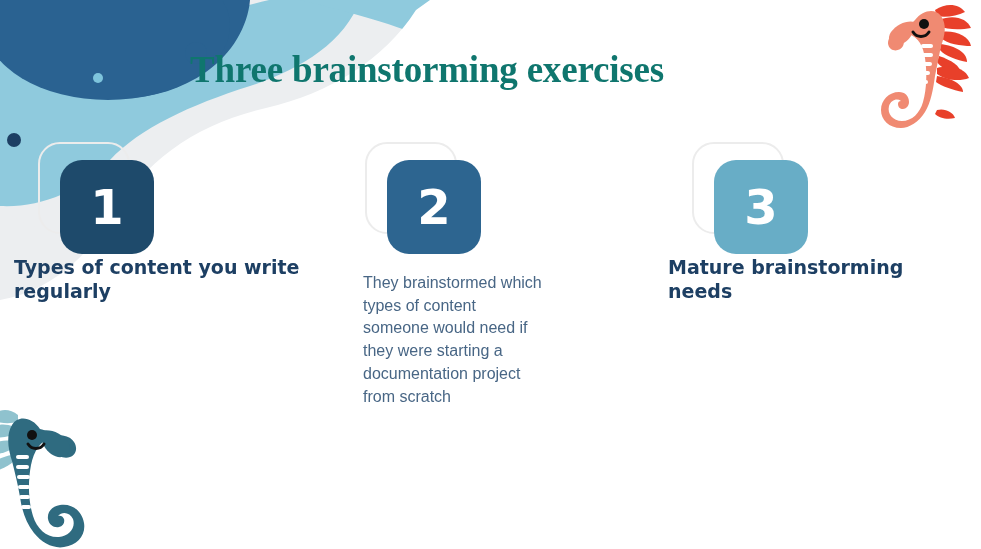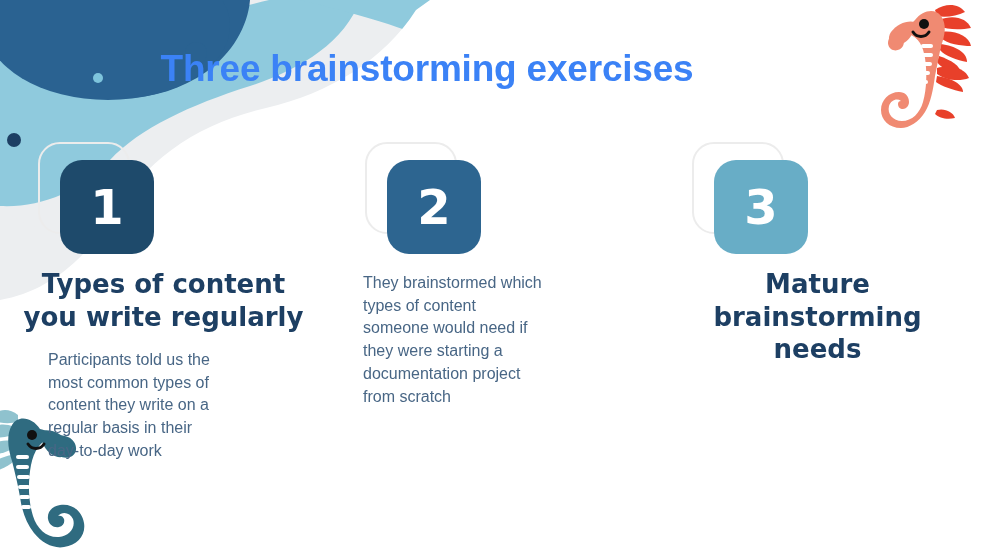--- a/index.html
+++ b/index.html
@@ -32,22 +32,22 @@
   
   .title {
     position: absolute;
     left: 0;
     top: 48px;
     width: 854px;
     text-align: center;
     font-size: 37px;
     font-weight: bold;
     letter-spacing: -0.2px;
-    color: #3b82f6;
-    font-family: Liberation Sans, sans-serif;
+    color: #0f766e;
+    font-family: Liberation Serif, serif;
   }
 
   
   .columns {
     position: absolute;
     left: 0;
     top: 138px;
     width: 981px;
     display: flex;
     align-items: flex-start;
@@ -88,27 +88,27 @@
     align-items: center;
     justify-content: center;
     color: #ffffff;
     font-size: 48px;
     font-weight: bold;
     font-family: "DejaVu Sans", sans-serif;
     line-height: 1;
   }
 
   .col-heading {
-    font-size: 26px;
+    font-size: 19px;
     font-weight: bold;
     color: #1d3f63;
-    text-align: center;
+    text-align: left;
     line-height: 1.25;
     font-family: "DejaVu Sans", sans-serif;
-    margin-top: 12px;
+    margin-top: 0;
   }
 
   .col-body {
     margin-top: 16px;
     font-size: 16px;
     line-height: 1.42;
     color: #486685;
     font-family: "Liberation Sans", sans-serif;
     padding-left: 34px;
     padding-right: 6px;
@@ -244,25 +244,20 @@
   <div class="title">Three brainstorming exercises</div>
 
   <div class="columns">
 
     <div class="column c1">
       <div class="badge-wrap">
         <div class="badge-ghost"></div>
         <div class="badge" style="background:#1e4a6b">1</div>
       </div>
       <div class="col-heading">Types of content you write regularly</div>
-      <div class="col-body">Participants told us the
-most common types of
-content they write on a
-regular basis in their
-day-to-day work</div>
     </div>
 
     <div class="column c2">
       <div class="badge-wrap">
         <div class="badge-ghost"></div>
         <div class="badge" style="background:#2d6590">2</div>
       </div>
       <div class="col-body">They brainstormed which
 types of content
 someone would need if

